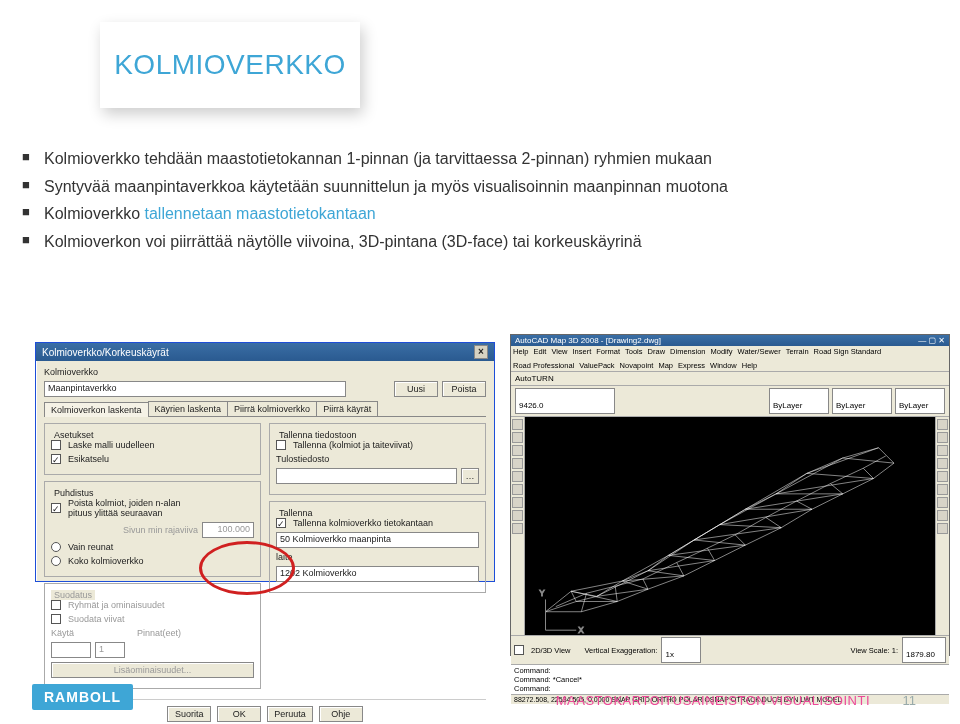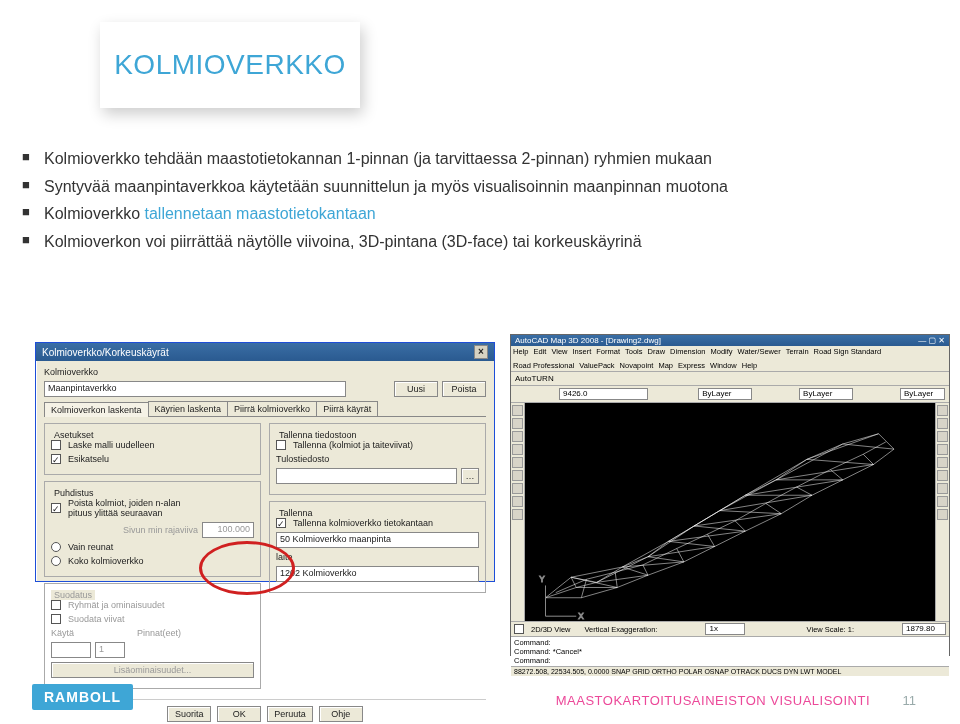--- a/index.html
+++ b/index.html
@@ -82,21 +82,21 @@
     position:absolute;
     left:510px; top:334px;
     width:440px; height:322px;
     background:#d8d4c8;
     border:1px solid #666;
     font-size:8px;
   }
   .acad-title { background:linear-gradient(#3a6ea5,#2a5a90); color:#fff; padding:1px 4px; display:flex; justify-content:space-between; }
   .acad-menu { background:#ece9d8; padding:1px 2px; display:flex; gap:5px; border-bottom:1px solid #aaa; font-size:7.5px; flex-wrap:wrap; }
   .acad-tool { background:#ece9d8; padding:2px 4px; display:flex; gap:3px; border-bottom:1px solid #aaa; align-items:center; }
-  .mini-field{ background:#fff; border:1px solid #888; height:12px; padding:0 3px; font-size:8px;margin-left:44px; }
+  .mini-field{ background:#fff; border:1px solid #888; height:12px; padding:12px 3px; font-size:8px; }
   .acad-body { display:flex; height:218px; }
   .vtool { width:14px; background:#ece9d8; border-right:1px solid #aaa; display:flex; flex-direction:column; gap:2px; padding:2px 1px; }
   .vtool span{ width:11px;height:11px;background:#d8d4c8;border:1px solid #999; }
   .vtool.right{ border-right:none; border-left:1px solid #aaa; }
   .viewport { flex:1; background:#000; position:relative; }
   .viewport svg{ position:absolute; inset:0; }
   .acad-tabs { background:#ece9d8; padding:1px 3px; display:flex; gap:4px; border-top:1px solid #aaa; font-size:7.5px; align-items:center; }
   .acad-cmd { background:#fff; border-top:1px solid #aaa; font-size:7.5px; padding:1px 3px; line-height:1.2; }
   .acad-status { background:#ece9d8; border-top:1px solid #aaa; font-size:7px; padding:1px 3px; white-space:nowrap; overflow:hidden; }
   

